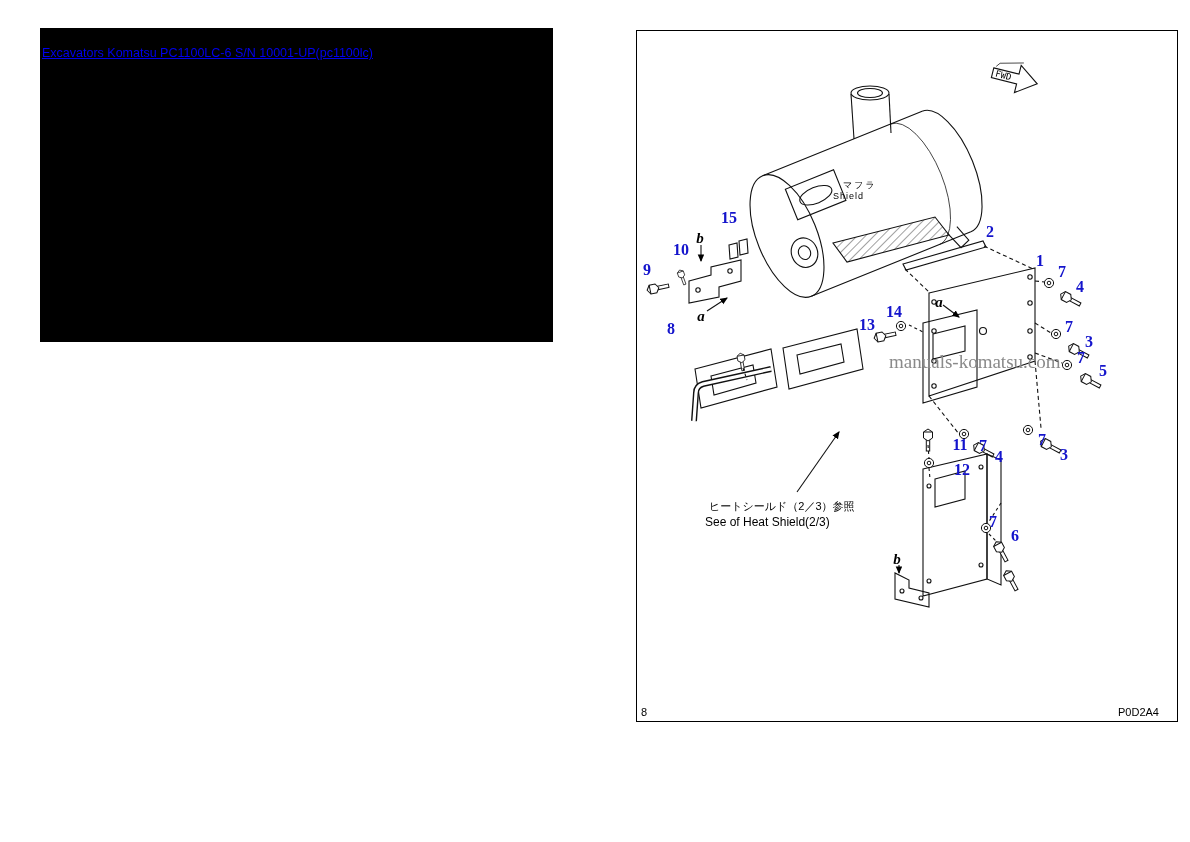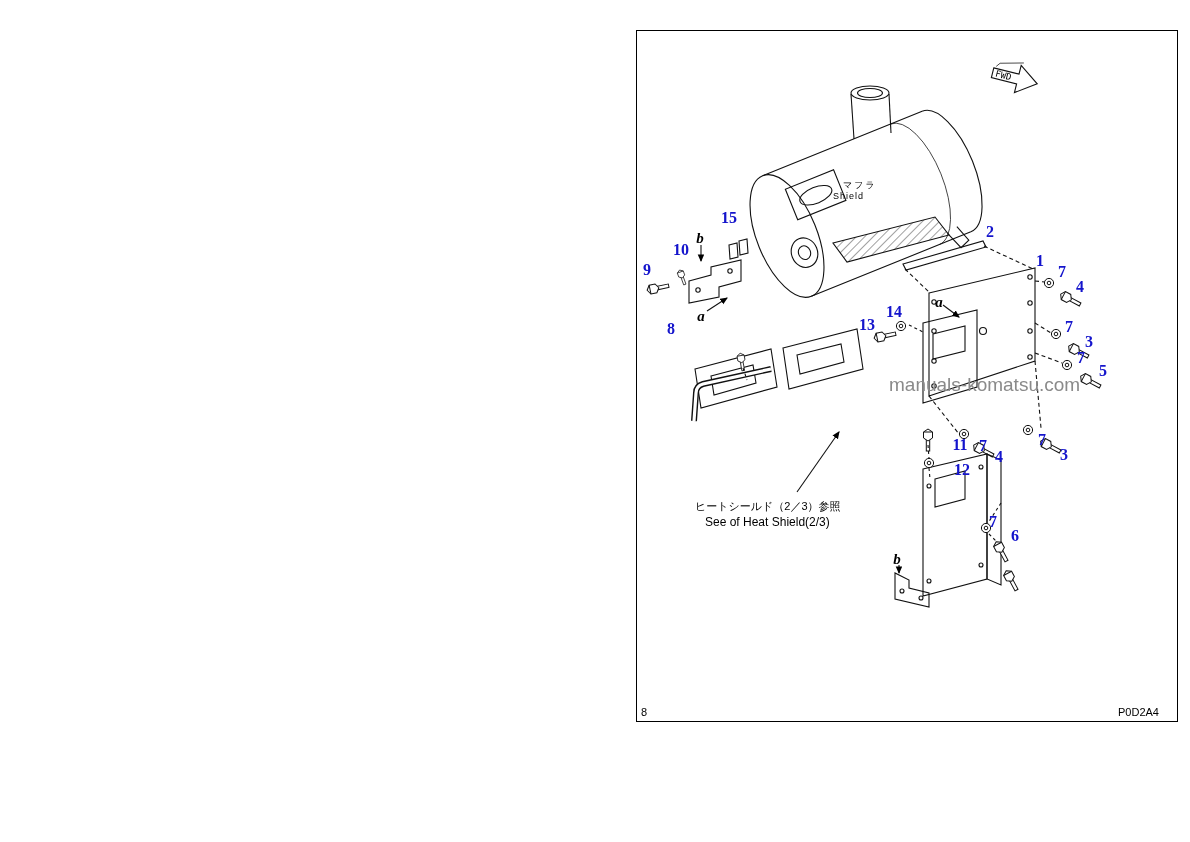--- a/index.html
+++ b/index.html
@@ -19,32 +19,35 @@
         font-family:"DejaVu Sans Mono",monospace;}
   svg.diagram{position:absolute;left:0;top:0;width:540px;height:690px;}
 
   .callout{position:absolute;transform:translate(-50%,-50%);color:var(--callout-color,#1414cc);
         font-family:"Liberation Serif",serif;font-size:16px;font-weight:600;line-height:1;}
   .callout.letter{color:#000;font-style:italic;font-weight:700;font-size:15px;}
 
   .mono{font-family:Liberation Sans, sans-serif;color:#000;position:absolute;white-space:nowrap;}
   .muffler-jp{left:206px;top:148px;font-size:9px;letter-spacing:2px;}
   .muffler-en{left:196px;top:160px;font-size:9px;letter-spacing:1px;}
-  .heat-jp{left:58px;top:468px;font-size:11px;}
+  .heat-jp{left:72px;top:468px;font-size:11px;}
   .heat-en{left:68px;top:484px;font-size:12px;}
   .page-num{left:4px;bottom:3px;font-size:11px;}
   .code{right:18px;bottom:3px;font-size:11px;}
-  .watermark{position:absolute;left:252px;top:343px;font-family:Liberation Sans, sans-serif;
+  .watermark{position:absolute;left:252px;top:320px;font-family:Liberation Serif, serif;
         font-size:19px;color:var(--watermark-color,#8a8a8a);white-space:nowrap;}
 </style>
 </head>
 <body>
 
 <div class="page">
 
+  <div class="black-box">
+    <a class="breadcrumb-link" href="#">Excavators Komatsu PC1100LC-6 S/N 10001-UP(pc1100lc)</a>
+  </div>
 
   <div class="panel">
 
     <svg class="diagram" viewBox="0 0 540 690">
       <defs>
         <g id="bolt" stroke="#111" fill="#fff" stroke-width="1">
           <rect x="3" y="-1.7" width="13" height="3.4"></rect>
           <polygon points="-6,0 -3,-4.5 3,-4.5 6,0 3,4.5 -3,4.5"></polygon>
           <line x1="-3" y1="-4.5" x2="-3" y2="4.5"></line>
         </g>

